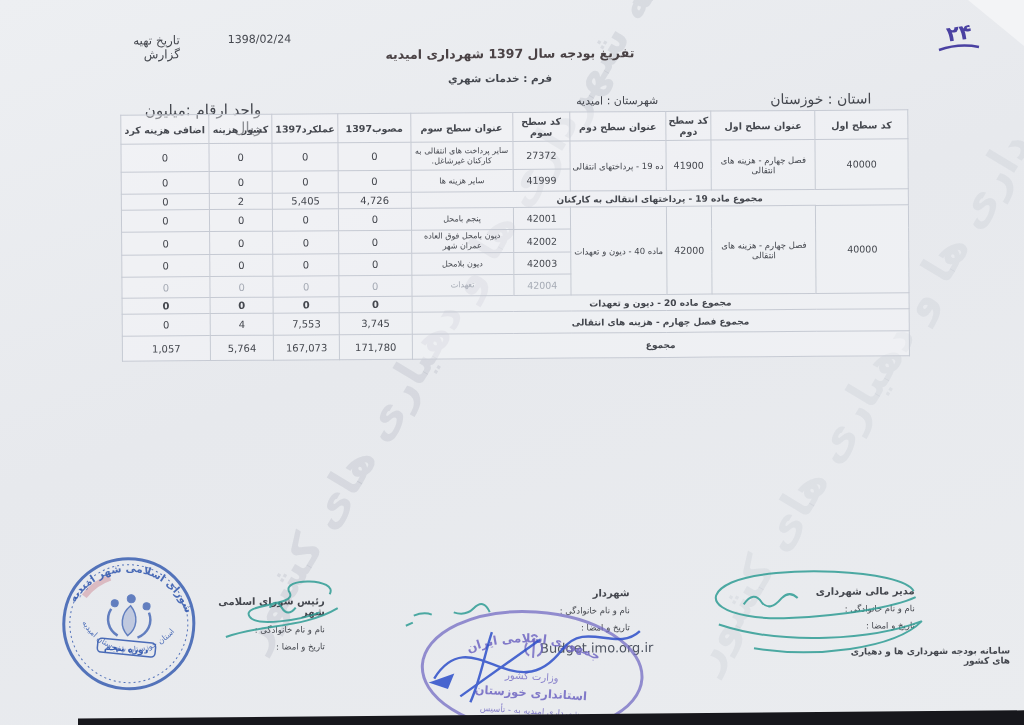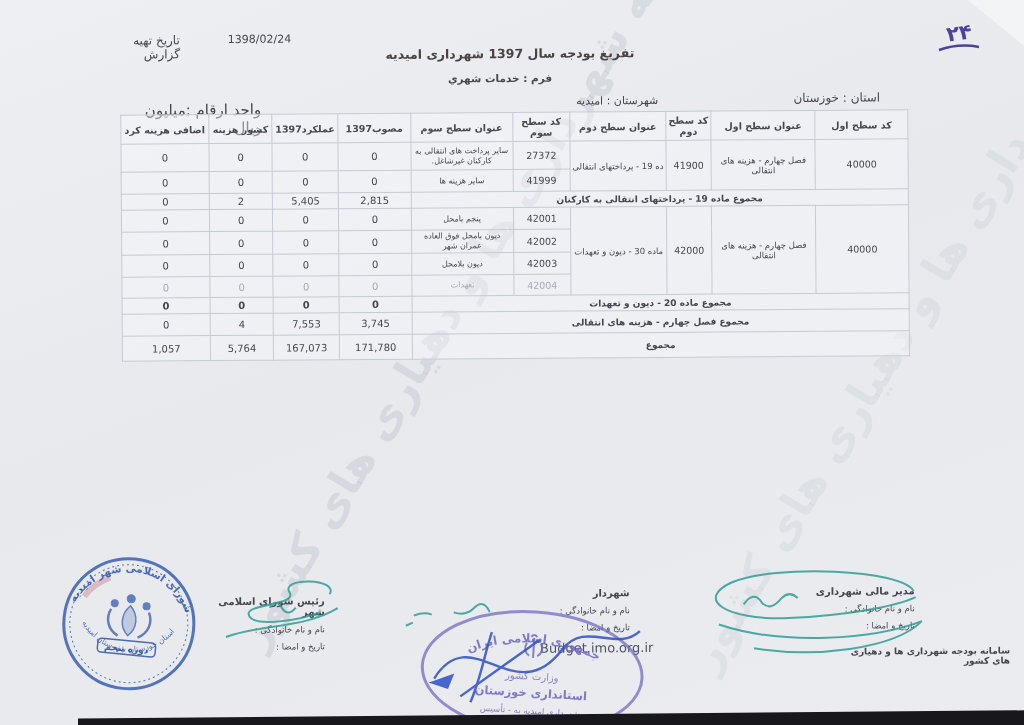--- a/index.html
+++ b/index.html
@@ -9,21 +9,21 @@
     font-family:"DejaVu Sans",sans-serif;color:#44474e;
   }
   .tilt{position:absolute;inset:0;transform:rotate(-0.4deg);}
   .abs{position:absolute;}
   .rtl{direction:rtl;unicode-bidi:plaintext;}
   
   .report-date-label{left:98px;top:31px;width:84px;font-size:12px;text-align:right;}
   .report-date-value{left:230px;top:31px;font-size:11px;direction:ltr;}
   .page-title{left:382px;top:46px;width:260px;text-align:center;font-size:12.5px;font-weight:bold;color:#4a4245;}
   .form-subtitle{left:402px;top:72px;width:200px;text-align:center;font-size:10.5px;font-weight:bold;}
-  .province{left:772px;top:93px;width:110px;font-size:12px;text-align:right;}
+  .province{left:772px;top:93px;width:110px;font-size:14px;text-align:left;}
   .county{left:545px;top:95px;width:115px;font-size:11px;text-align:right;}
   .unit{left:128px;top:99px;width:135px;font-size:15px;text-align:right;}
   
   table.budget{position:absolute;left:122px;top:112px;width:788px;border-collapse:collapse;table-layout:fixed;background:rgba(250,251,252,.4);}
   table.budget td,table.budget th{border:1px solid #c6cad3;padding:1px 2px;overflow:hidden;vertical-align:middle;text-align:center;}
   table.budget th{font-size:9.5px;font-weight:bold;height:26px;color:#45484f;}
   .code{font-size:9.5px;}
   .t2{font-size:8.5px;}
   .t3{font-size:8px;line-height:1.25;}
   .num{font-size:10px;}
@@ -116,30 +116,30 @@
       <tr class="r22">
         <td class="code">41999</td>
         <td class="t3">سایر هزینه ها</td>
         <td class="num">0</td>
         <td class="num">0</td>
         <td class="num">0</td>
         <td class="num">0</td>
       </tr>
       <tr class="r16">
         <td class="sum-label" colspan="6">مجموع ماده 19 - پرداختهای انتقالی به کارکنان</td>
-        <td class="num">2,815</td>
+        <td class="num">4,726</td>
         <td class="num">5,405</td>
         <td class="num">2</td>
         <td class="num">0</td>
       </tr>
       <tr class="r22">
         <td class="code" rowspan="4">40000</td>
         <td class="t2" rowspan="4">فصل چهارم - هزینه های انتقالی</td>
         <td class="code" rowspan="4">42000</td>
-        <td class="t2" rowspan="4">ماده 30 - دیون و تعهدات</td>
+        <td class="t2" rowspan="4">ماده 40 - دیون و تعهدات</td>
         <td class="code">42001</td>
         <td class="t3">پنجم بامحل</td>
         <td class="num">0</td>
         <td class="num">0</td>
         <td class="num">0</td>
         <td class="num">0</td>
       </tr>
       <tr class="r22">
         <td class="code">42002</td>
         <td class="t3">دیون بامحل فوق العاده عمران شهر</td>

